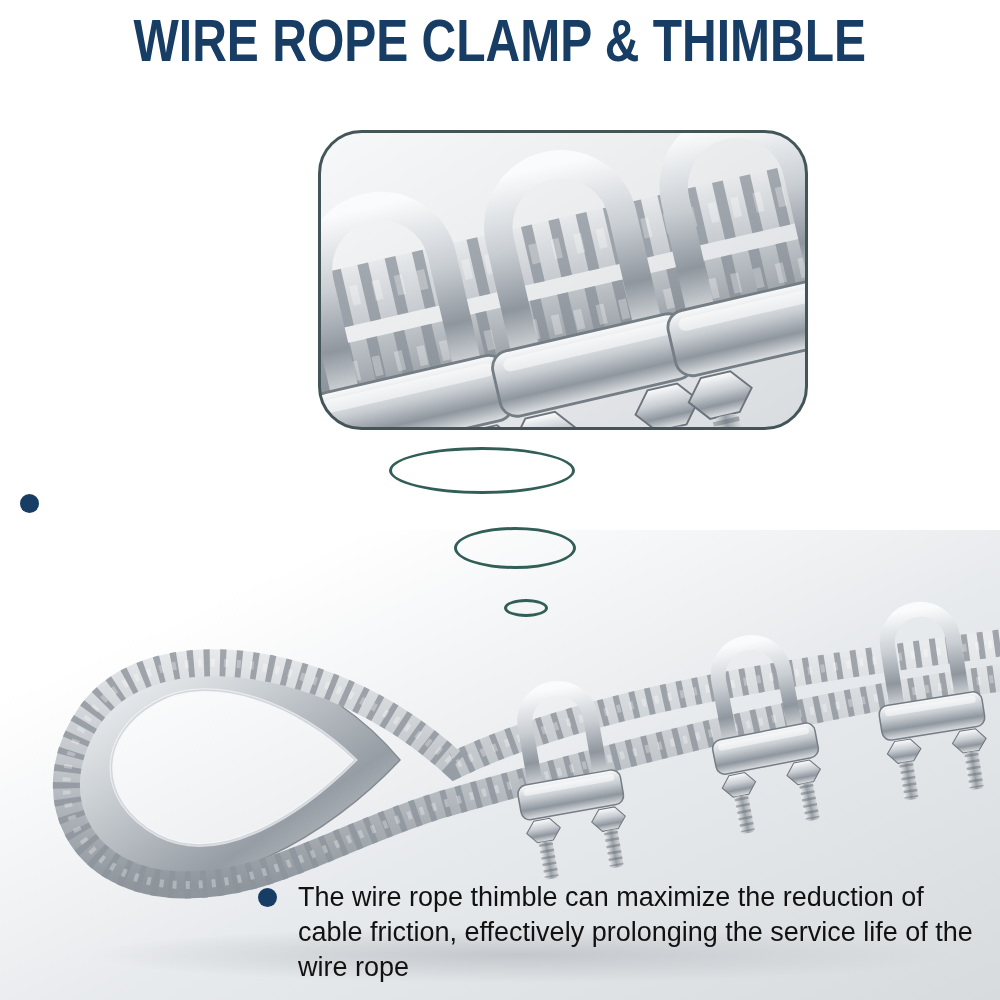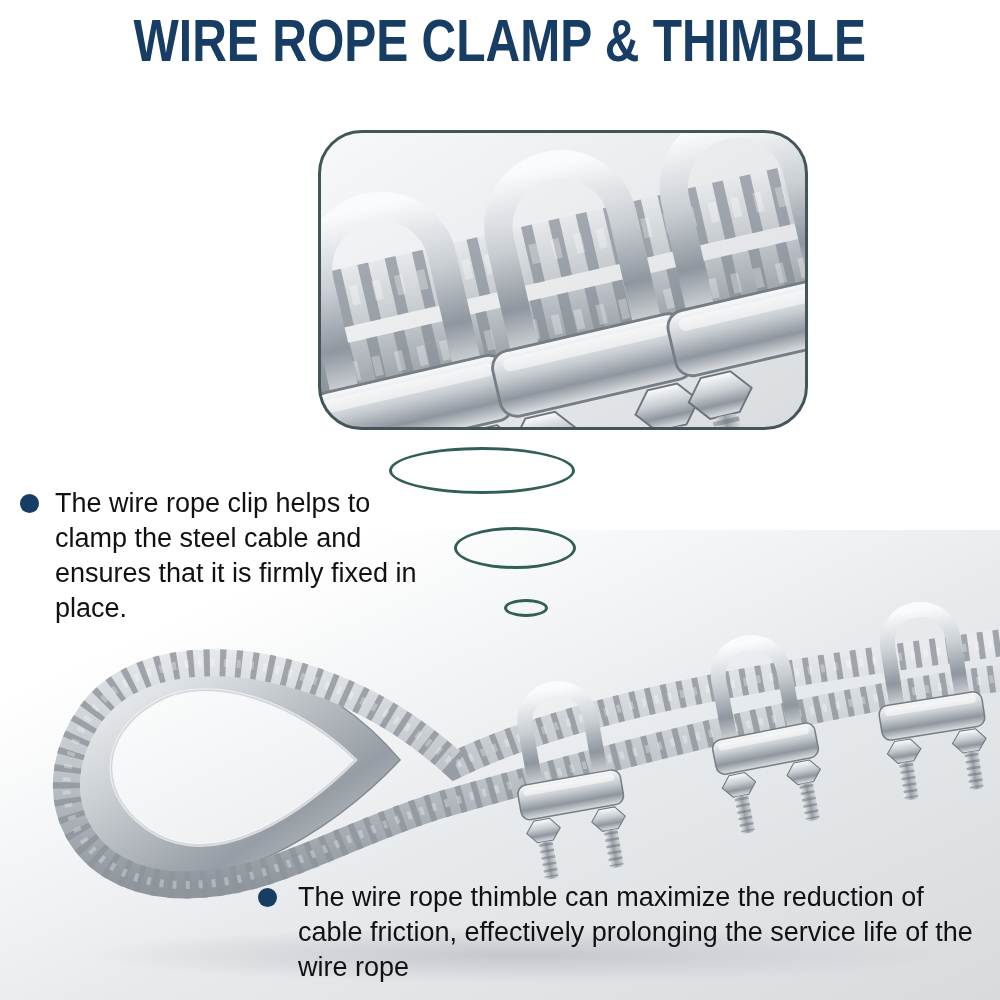--- a/index.html
+++ b/index.html
@@ -138,19 +138,18 @@
   <use href="#cableGeom" stroke="url(#g-rope)" stroke-width="27" stroke-linecap="round"></use>
   <use href="#cableGeom" stroke="#8d949b" stroke-width="27" stroke-dasharray="6 10" opacity="0.8"></use>
   <use href="#cableGeom" stroke="#ffffff" stroke-width="8" stroke-dasharray="4 9" stroke-dashoffset="5" opacity="0.3"></use>
   <use href="#clamp" transform="translate(563 196) rotate(-10)"></use>
   <use href="#clamp" transform="translate(757 150) rotate(-11)"></use>
   <use href="#clamp" transform="translate(925 117) rotate(-9)"></use>
 </svg>
 
 <div class="bullet bullet-1">
   <span class="dot"></span>
-  <p>The wire rope clip helps to clamp the steel cable and ensures that it is firmly fixed in place.</p>
 </div>
 
 <div class="bullet bullet-2">
   <span class="dot"></span>
   <p>The wire rope thimble can maximize the reduction of cable friction, effectively prolonging the service life of the wire rope</p>
 </div>
 
 </body></html>

